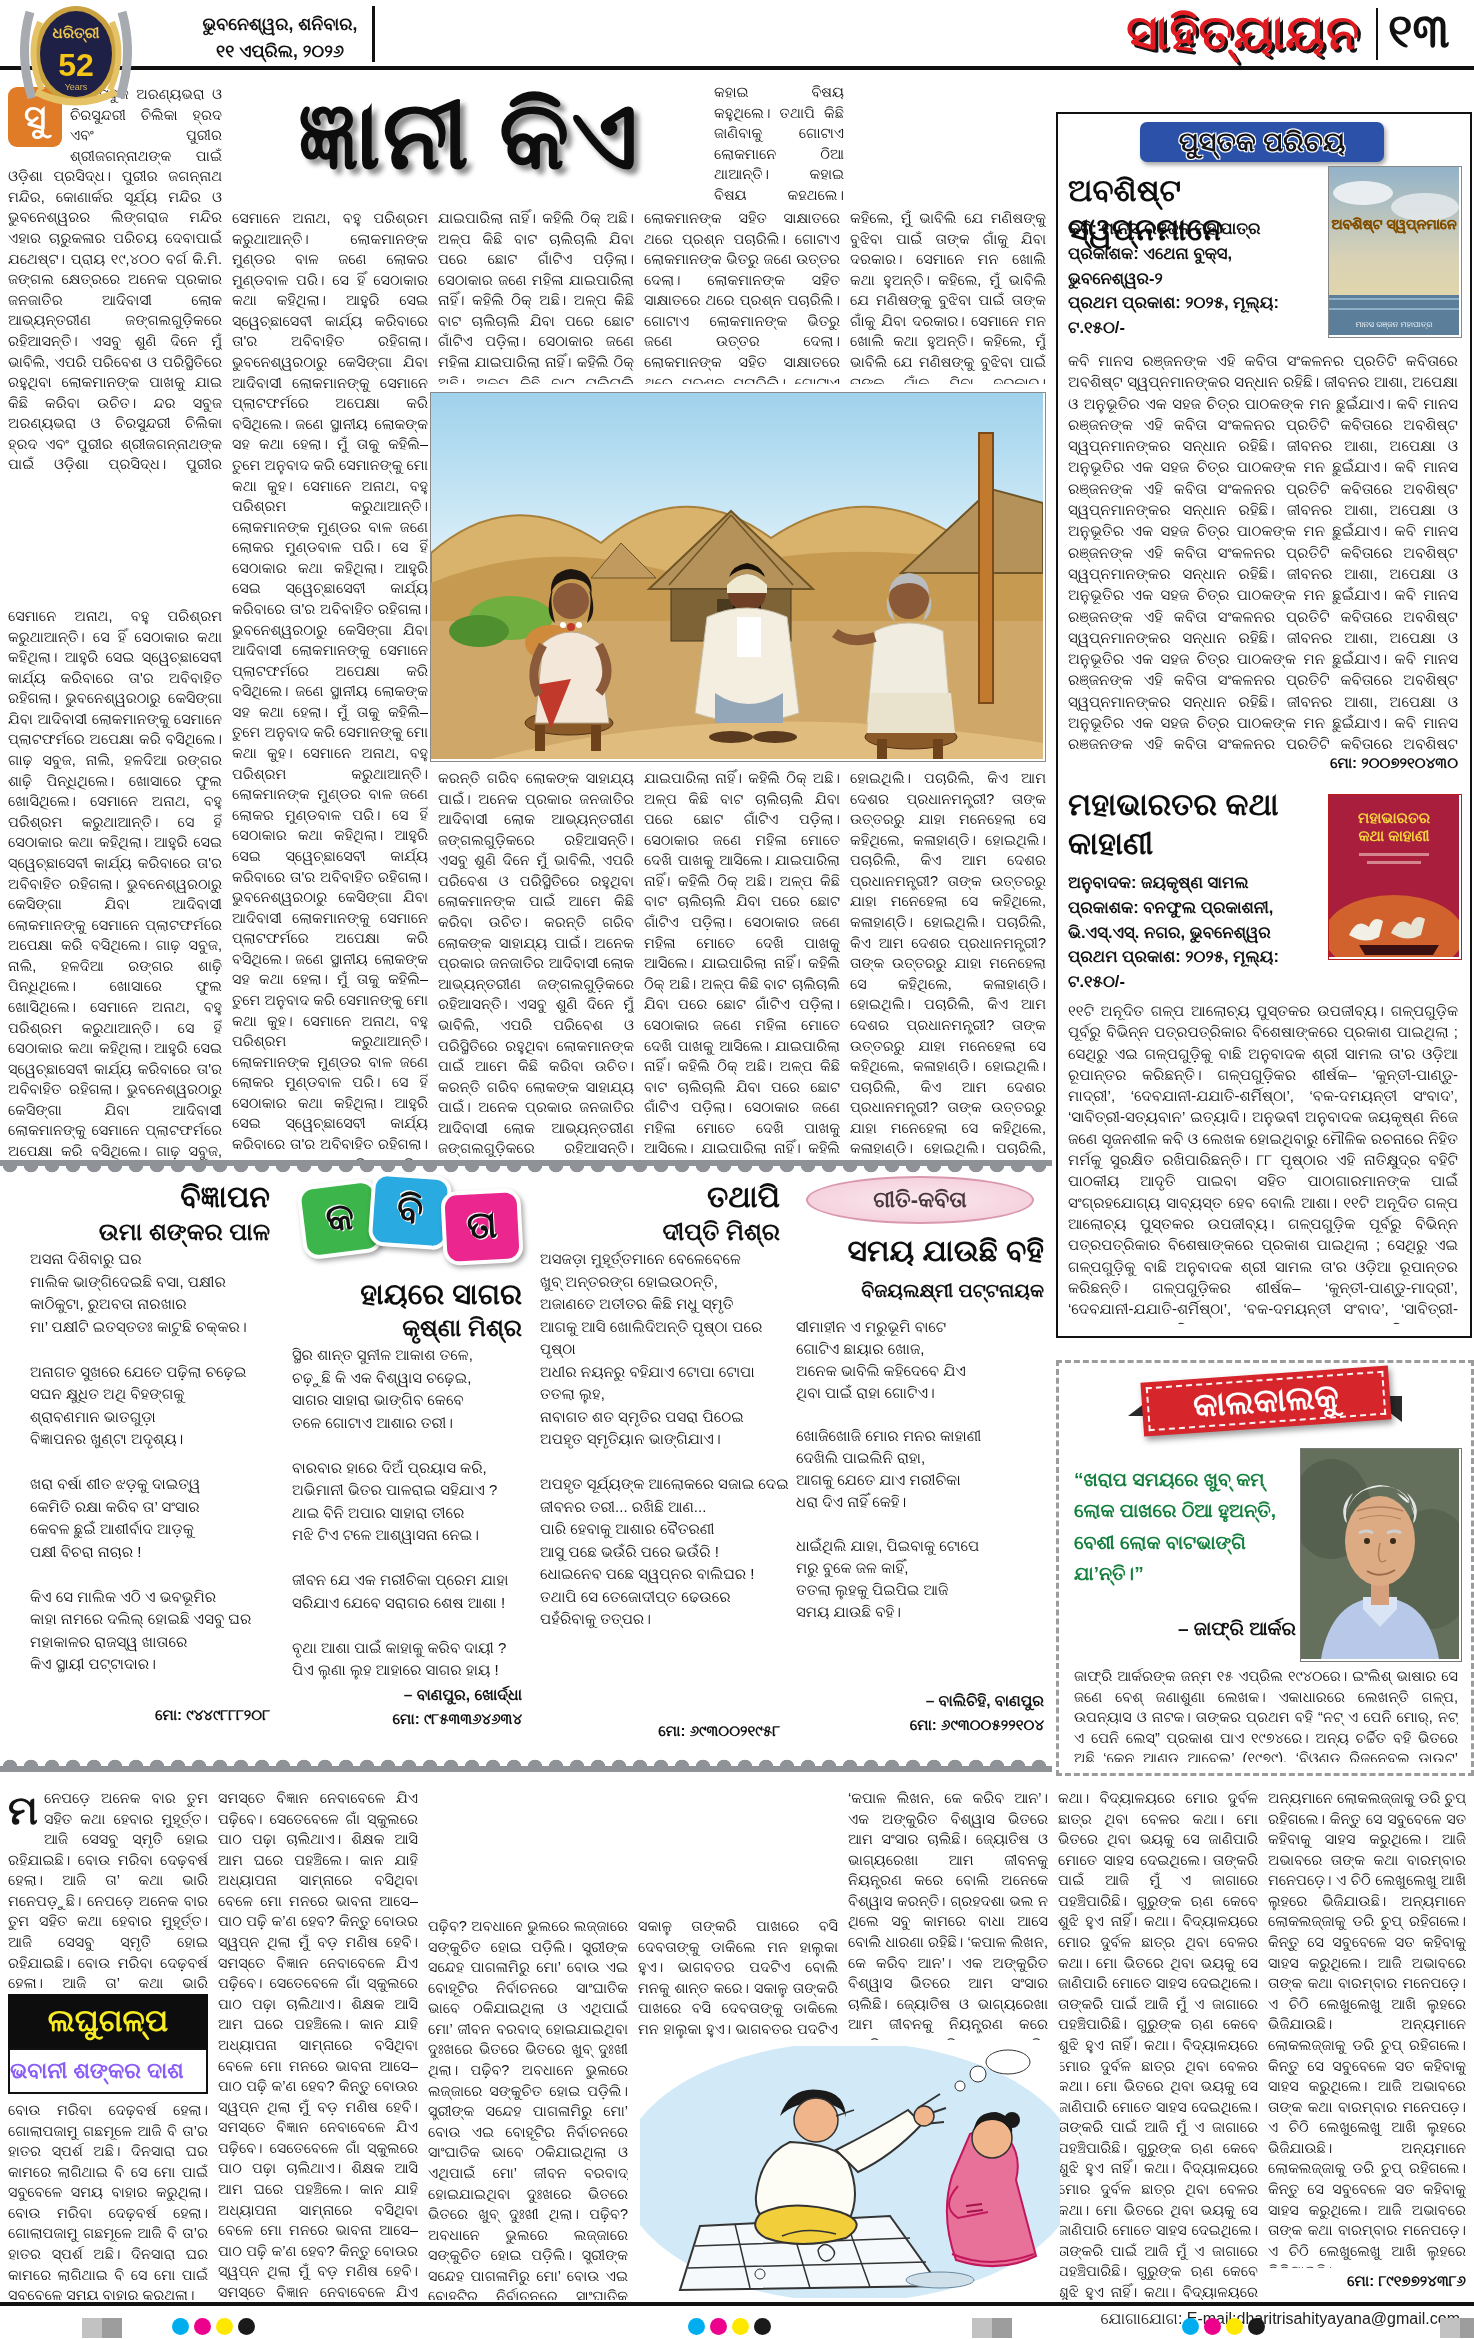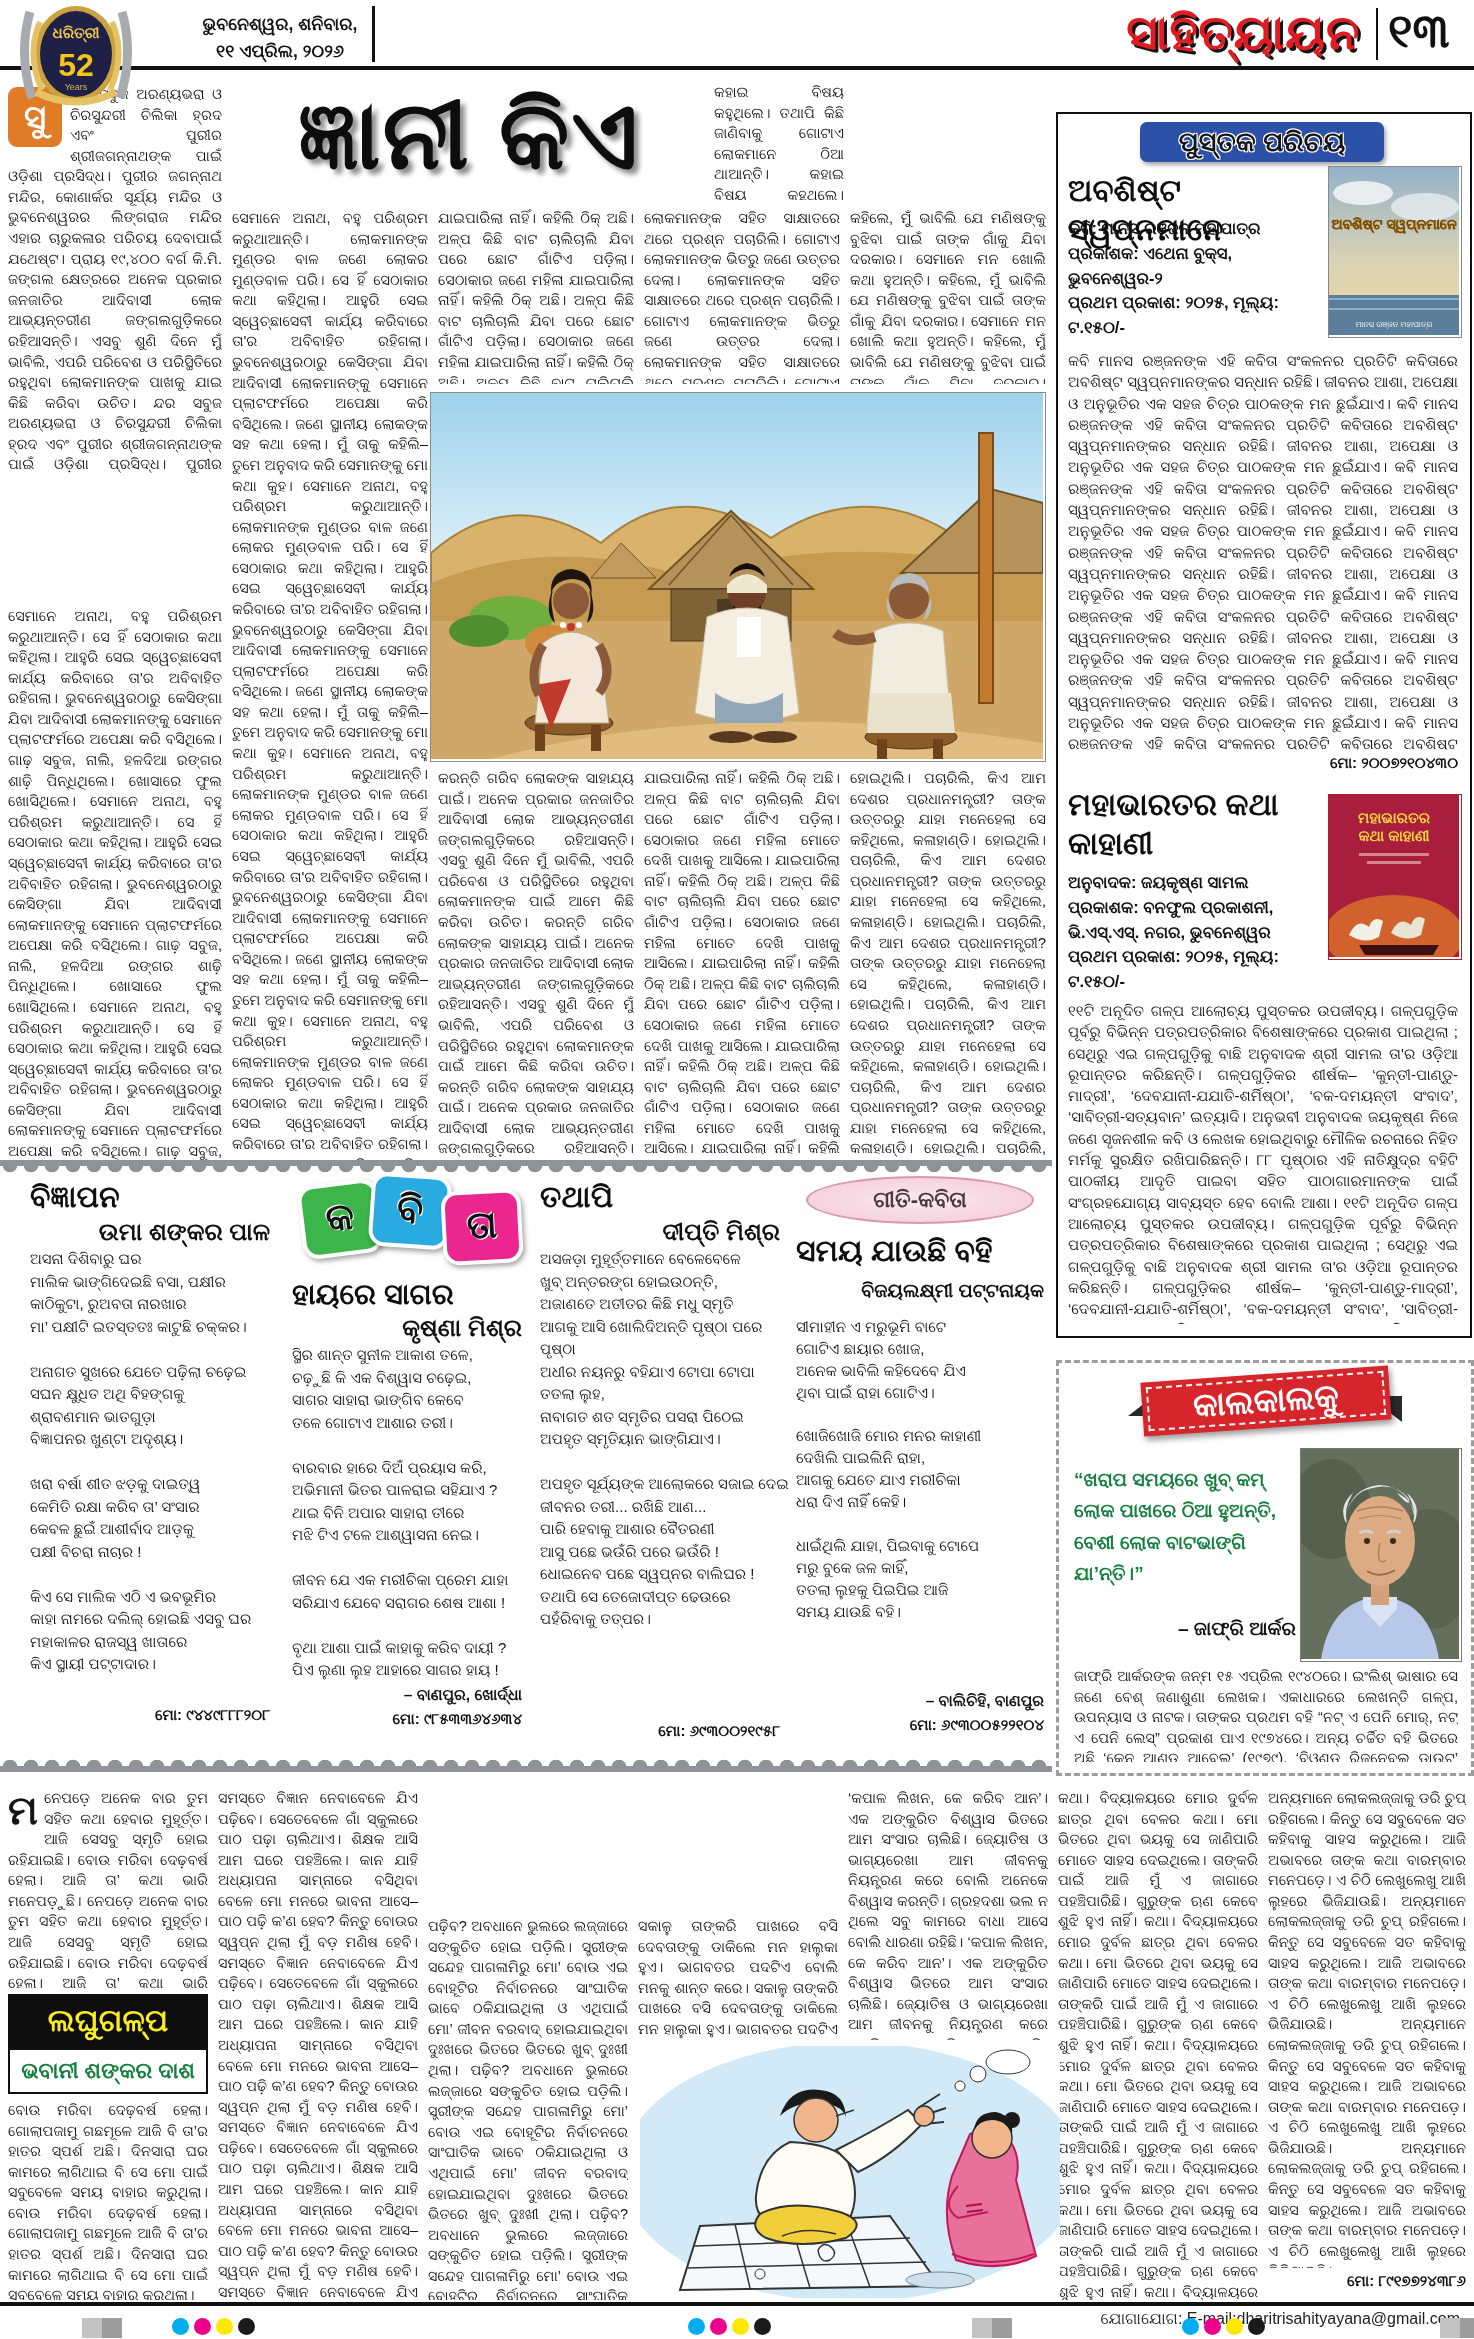--- a/index.html
+++ b/index.html
@@ -40,31 +40,31 @@
   .ribend{position:absolute;width:0;height:0;border-style:solid;z-index:2;}
   .quote{position:absolute;font-size:19px;font-weight:bold;line-height:1.65;color:#15803d;}
   .scallop-down{position:absolute;height:16px;
      background:linear-gradient(#8f9296 0 6px, rgba(0,0,0,0) 6px),
                 radial-gradient(circle at 10px 5px,#8f9296 7px,rgba(0,0,0,0) 7.6px);
      background-size:100% 16px,21px 16px;background-repeat:no-repeat,repeat-x;}
   .scallop-up{position:absolute;height:16px;
      background:linear-gradient(rgba(0,0,0,0) 0 10px, #8f9296 10px),
                 radial-gradient(circle at 10px 11px,#8f9296 7px,rgba(0,0,0,0) 7.6px);
      background-size:100% 16px,21px 16px;background-repeat:no-repeat,repeat-x;}
-  .ptitle{position:absolute;font-size:30px;font-weight:900;text-align:left;color:#0e0e0e;}
+  .ptitle{position:absolute;font-size:30px;font-weight:900;text-align:right;color:#0e0e0e;}
   .pauthor{position:absolute;font-size:24px;font-weight:bold;text-align:right;}
   .tile{position:absolute;width:72px;height:66px;border-radius:16px;border:4px solid #fff;
         box-shadow:2px 3px 5px rgba(0,0,0,.35);text-align:center;font-size:38px;font-weight:900;
         color:#111;line-height:62px;text-shadow:1px 1px 0 #fff,-1px -1px 0 #fff;}
   .ovalbadge{position:absolute;background:radial-gradient(#fbe9ef,#f3c9d6);border:2px solid #d898ad;
         border-radius:50%;text-align:center;font-size:22px;font-weight:900;color:#4a3a40;}
   .blackbar{position:absolute;background:#0d0d0d;text-align:center;color:#f8ec24;
         font-size:31px;font-weight:900;}
-  .authorbox{position:absolute;background:#fff;border:2px solid #111;text-align:center;
-        font-size:22px;font-weight:900;color:#15803d;}
+  .authorbox{position:absolute;background:#fff;border:2px solid #111;text-align:left;
+        font-size:22px;font-weight:900;color:#8b5cf6;}
   .email{position:absolute;font-size:16px;text-align:right;color:#222;}
   .dotgroup{position:absolute;display:flex;gap:5px;}
   .dot{width:17px;height:17px;border-radius:50%;}
   .sqgroup{position:absolute;display:flex;}
   .sq{width:20px;height:20px;}
 </style>
 </head>
 <body>
 
 <div class="page">

